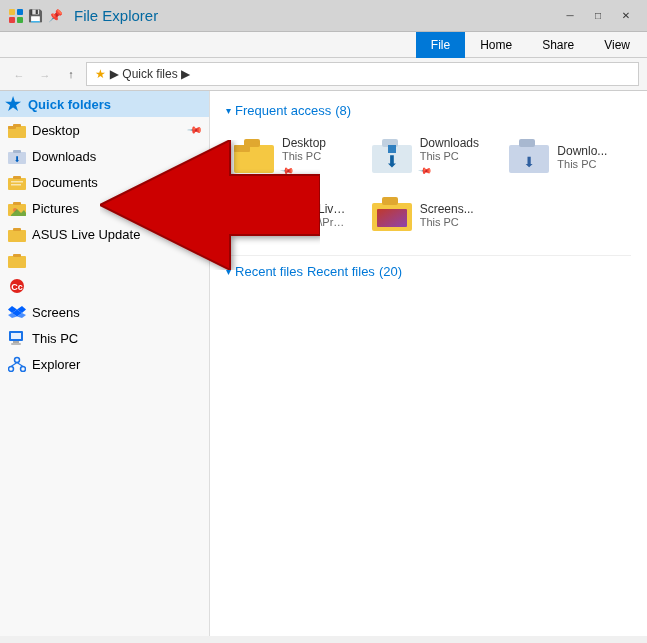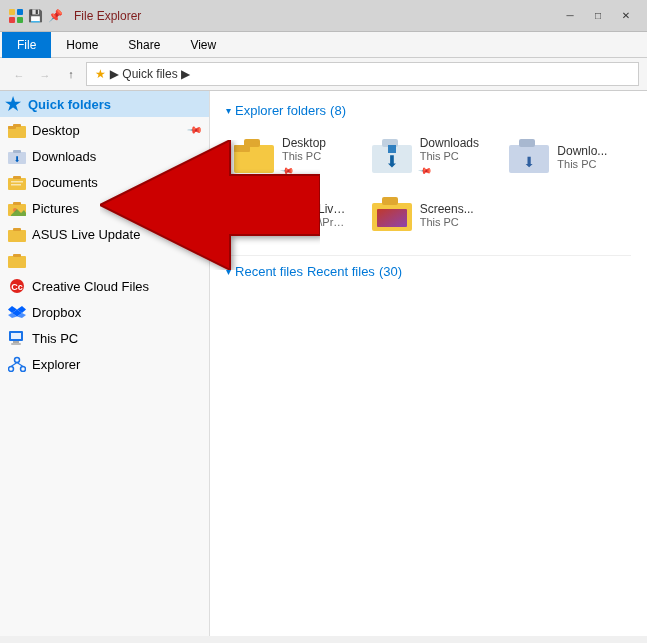--- a/index.html
+++ b/index.html
@@ -29,22 +29,22 @@
     }
     .tb-icon {
       width: 16px;
       height: 16px;
       display: flex;
       align-items: center;
       justify-content: center;
       font-size: 12px;
     }
     .title-bar-title {
-      font-size: 12px;
-      color: #7f1d1d;
+      font-size: 15px;
+      color: #0369a1;
       margin-left: 4px;
     }
     .title-bar-controls {
       margin-left: auto;
       display: flex;
       gap: 2px;
     }
     .tb-control {
       width: 26px;
       height: 20px;
@@ -58,20 +58,21 @@
 
     
     .ribbon {
       background: #f5f5f5;
       border-bottom: 1px solid #ccc;
     }
     .ribbon-tabs {
       display: flex;
       align-items: flex-end;
       padding: 0 2px;
+      justify-content: flex-end;
     }
     .ribbon-tab {
       padding: 5px 14px;
       font-size: 12px;
       cursor: pointer;
       border: 1px solid transparent;
       margin-bottom: -1px;
     }
     .ribbon-tab.active {
       background: #0078d7;
@@ -365,35 +366,34 @@
     </div>
 
 
     <div class="sidebar-item">
       <div class="sidebar-icon icon-creative">
         <svg width="18" height="16" viewBox="0 0 18 16">
             <circle cx="9" cy="8" r="7" fill="#e0241c"></circle>
             <text x="9" y="12" text-anchor="middle" font-size="9" fill="white" font-weight="bold">Cc</text>
           </svg>
       </div>
-      <span>Creative Cloud Files</span>
     </div>
 
     <div class="sidebar-item">
       <div class="sidebar-icon">
         <svg width="18" height="16" viewBox="0 0 18 16">
           <polygon points="4,2 9,5.5 14,2 9,5.5" fill="#0061ff"></polygon>
           <polygon points="4,2 9,5.5 4,9 0,5.5" fill="#0061ff"></polygon>
           <polygon points="14,2 18,5.5 14,9 9,5.5" fill="#0061ff"></polygon>
           <polygon points="4,9 9,5.5 14,9 9,12.5" fill="#0061ff"></polygon>
           <polygon points="4,9 9,12.5 4,14 0,11" fill="#0061ff" opacity="0.7"></polygon>
           <polygon points="14,9 18,11 14,14 9,12.5" fill="#0061ff" opacity="0.7"></polygon>
         </svg>
       </div>
-      <span>Dropbox</span>
+      <span>Screens</span>
     </div>
 
 
     <div class="sidebar-item">
       <div class="sidebar-icon">
         <svg width="18" height="16" viewBox="0 0 18 16">
             <rect x="1" y="1" width="14" height="10" rx="1" fill="#1a73e8"></rect>
             <rect x="3" y="3" width="10" height="6" fill="#e8f0fe"></rect>
             <rect x="5" y="11" width="6" height="2" fill="#aaa"></rect>
             <rect x="3" y="13" width="10" height="2" rx="1" fill="#bbb"></rect>
@@ -413,21 +413,21 @@
           </svg>
       </div>
       <span>Explorer</span>
     </div>
   </div>
 
   <div class="content">
 
     <div class="section-title">
       <span class="chevron">▾</span>
-      <span>Explorer folders </span>
+      <span>Frequent access </span>
       <span>(8)</span>
     </div>
 
     <div class="folders-grid">
 
       <div class="folder-item">
         <div class="folder-icon-wrap">
           <svg width="40" height="34" viewBox="0 0 40 34">
             <rect x="0" y="6" width="40" height="28" rx="2" fill="#f5c842"></rect>
             <rect x="0" y="6" width="16" height="7" rx="1" fill="#e0a830"></rect>
@@ -504,21 +504,21 @@
           <div class="folder-subtitle">This PC</div>
         </div>
       </div>
     </div>
 
     <div class="recent-section">
       <div class="section-title">
         <span class="chevron">▾</span>
         <span>Recent files</span>
         <span>Recent files </span>
-        <span>(30)</span>
+        <span>(20)</span>
       </div>
     </div>
   </div>
 </div>
 
 <div class="arrow-overlay">
   <svg width="220" height="130" viewBox="0 0 220 130">
 
     <defs>
       <filter id="shadow" x="-20%" y="-20%" width="140%" height="140%">

